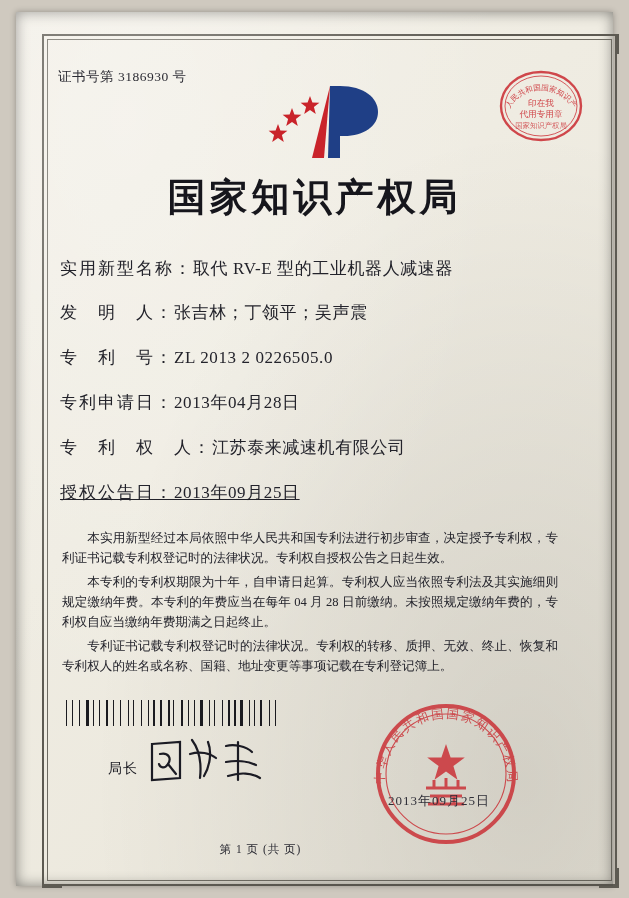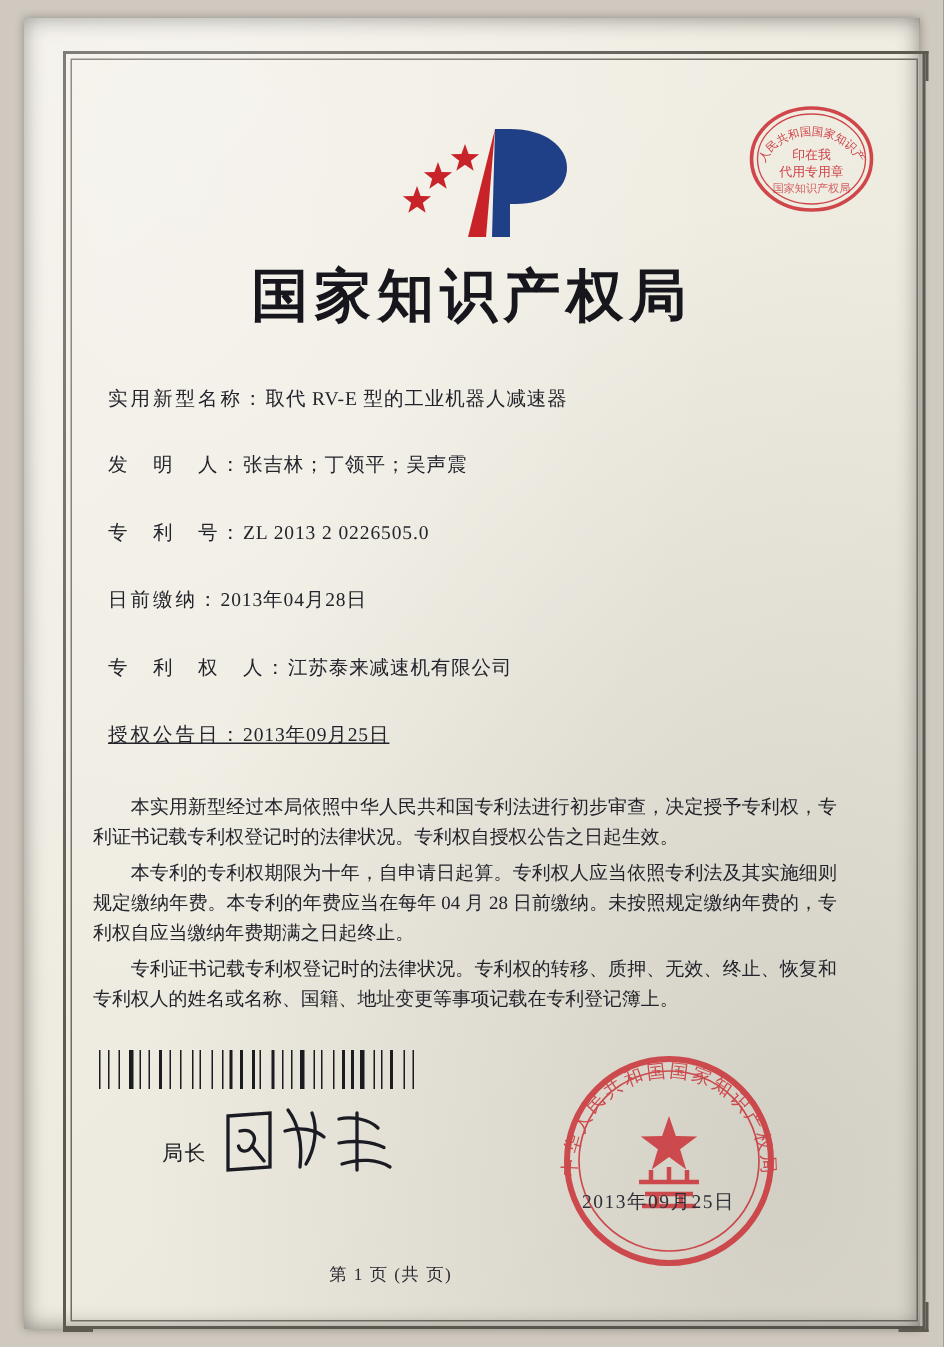--- a/index.html
+++ b/index.html
@@ -96,22 +96,22 @@
     text-align: center;
     font-size: 38px;
     font-weight: bold;
     color: #16161c;
     letter-spacing: 4px;
     font-family: "Liberation Serif", serif;
   }
 
   .field {
     position: absolute;
-    left: 72px;
-    font-size: 13px;
+    left: 60px;
+    font-size: 17px;
     color: #23232b;
     letter-spacing: 0.6px;
     white-space: nowrap;
   }
   .field .lbl { letter-spacing: 2px; }
 
   #body-text {
     position: absolute;
     left: 62px;
     top: 528px;
@@ -207,20 +207,21 @@
     <div id="border-inner"></div>
 
     <div class="corner" style="left:26px;top:22px;"></div>
     <div class="corner" style="left:583px;top:22px;transform:rotate(90deg);"></div>
     <div class="corner" style="left:26px;top:856px;transform:rotate(-90deg);"></div>
     <div class="corner" style="left:583px;top:856px;transform:rotate(180deg);"></div>
 
     <div id="grain"></div>
   </div>
 
+  <div class="doc-number">证书号第 3186930 号</div>
 
   <svg id="logo" viewBox="0 0 130 88">
 
     <g fill="#c9232a">
       <polygon points="10,46 12.4,52.6 19.4,52.8 13.9,57.1 15.8,63.9 10,59.9 4.2,63.9 6.1,57.1 0.6,52.8 7.6,52.6"></polygon>
       <polygon points="24,30 26.4,36.6 33.4,36.8 27.9,41.1 29.8,47.9 24,43.9 18.2,47.9 20.1,41.1 14.6,36.8 21.6,36.6"></polygon>
       <polygon points="42,18 44.4,24.6 51.4,24.8 45.9,29.1 47.8,35.9 42,31.9 36.2,35.9 38.1,29.1 32.6,24.8 39.6,24.6"></polygon>
     </g>
 
     <path d="M62,8 L72,8 L72,80 L60,80 Z" fill="#1f3f86"></path>
@@ -248,21 +249,21 @@
   <div class="field" style="top:257px;">
     <span class="lbl">实用新型名称：</span><span>取代 RV-E 型的工业机器人减速器</span>
   </div>
   <div class="field" style="top:301px;">
     <span class="lbl">发　明　人：</span><span>张吉林；丁领平；吴声震</span>
   </div>
   <div class="field" style="top:346px;">
     <span class="lbl">专　利　号：</span><span>ZL 2013 2 0226505.0</span>
   </div>
   <div class="field" style="top:391px;">
-    <span class="lbl">日前缴纳：</span><span>2013年04月28日</span>
+    <span class="lbl">专利申请日：</span><span>2013年04月28日</span>
   </div>
   <div class="field" style="top:436px;">
     <span class="lbl">专　利　权　人：</span><span>江苏泰来减速机有限公司</span>
   </div>
   <div class="field" style="top:481px;text-decoration:underline;">
     <span class="lbl">授权公告日：</span><span>2013年09月25日</span>
   </div>
 
   <div id="body-text">
     <p>本实用新型经过本局依照中华人民共和国专利法进行初步审查，决定授予专利权，专利证书记载专利权登记时的法律状况。专利权自授权公告之日起生效。</p>

